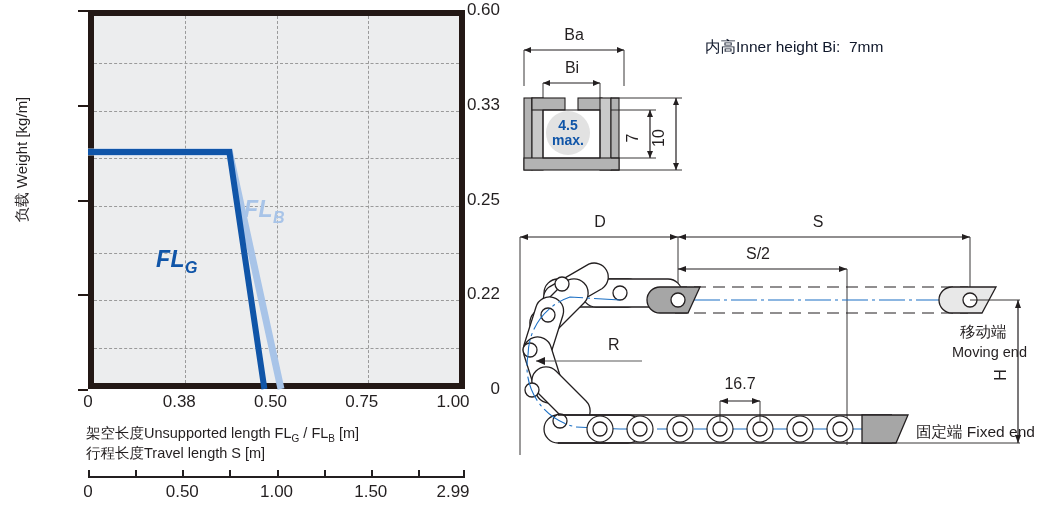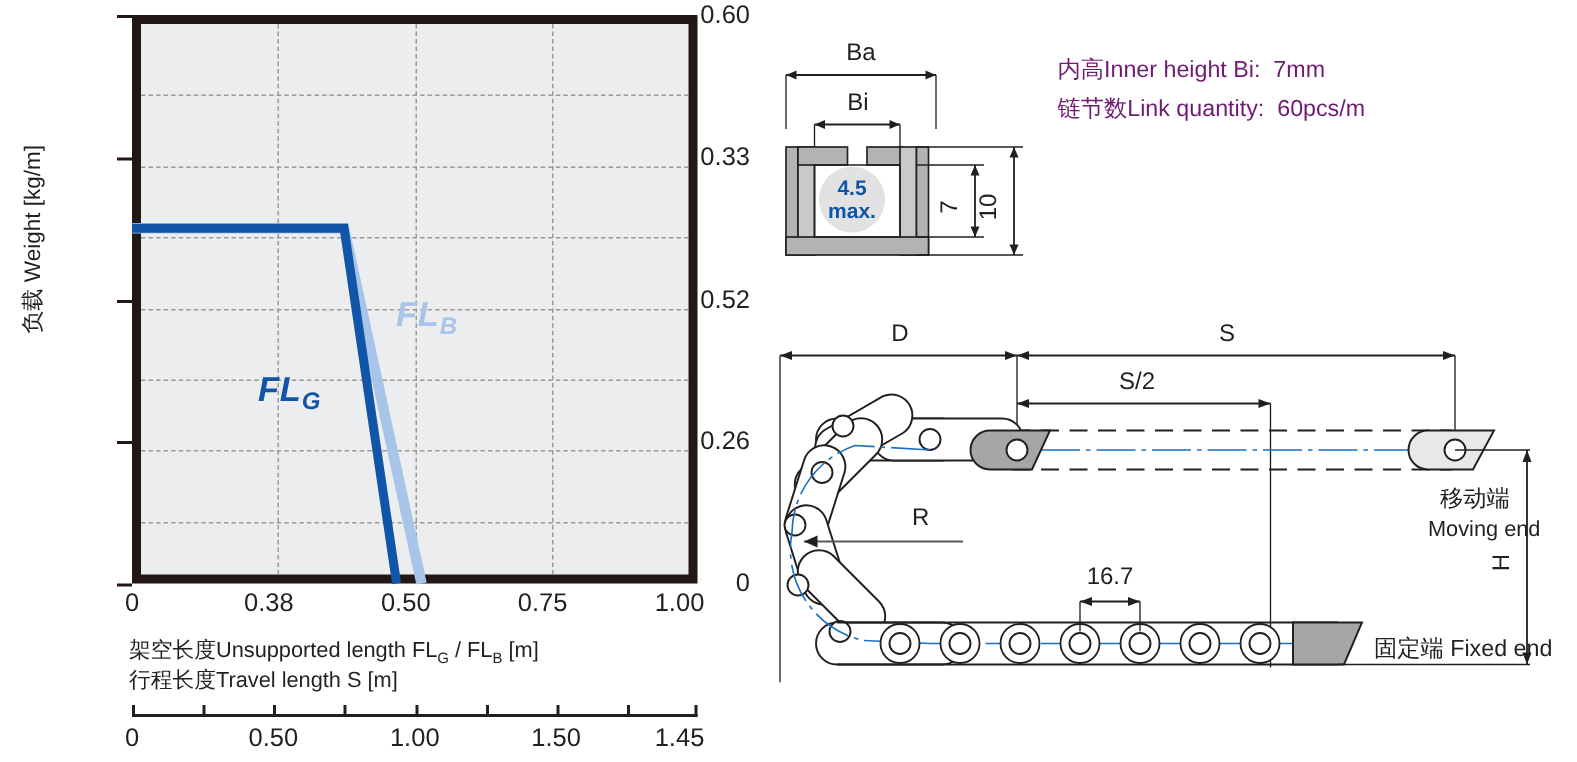--- a/index.html
+++ b/index.html
@@ -61,21 +61,21 @@
   .curve-tag sub{font-size:16px;}
   #tag-flg{color:#1055a8;}
   #tag-flb{color:#a8c4e8;}
 
   
   #right-panel{left:500px;top:0;width:551px;height:508px;}
 
   
   #xsec{position:absolute;left:10px;top:20px;width:200px;height:185px;}
   #specs{position:absolute;left:205px;top:34px;width:346px;}
-  .spec-row{font-size:15.5px;line-height:25.5px;color:#701a75;white-space:nowrap;}
+  .spec-row{font-size:15.5px;line-height:25.5px;color:#0f172a;white-space:nowrap;}
   .spec-row sub{font-size:10.5px;}
 
   #chain{position:absolute;left:0px;top:205px;width:551px;height:250px;}
 
   .dim-txt{font-size:16px;fill:#231f20;font-family:"Liberation Sans",sans-serif;}
   .dim-txt-sm{font-size:14.5px;fill:#231f20;font-family:"Liberation Sans",sans-serif;}
   .cn-txt{font-size:15.5px;fill:#231f20;font-family:"Liberation Sans","DejaVu Sans",sans-serif;}
 </style>
 </head>
 <body>
@@ -85,22 +85,22 @@
   <div class="y-axis-title">负载 Weight  [kg/m]</div>
 
   <div class="ytick-mark" style="top:10px"></div>
   <div class="ytick-mark" style="top:104.75px"></div>
   <div class="ytick-mark" style="top:199.5px"></div>
   <div class="ytick-mark" style="top:294.25px"></div>
   <div class="ytick-mark" style="top:389px"></div>
 
   <div class="ytick-label" style="top:10px">0.60</div>
   <div class="ytick-label" style="top:104.75px">0.33</div>
-  <div class="ytick-label" style="top:199.5px">0.52</div>
-  <div class="ytick-label" style="top:294.25px">0.26</div>
+  <div class="ytick-label" style="top:199.5px">0.25</div>
+  <div class="ytick-label" style="top:294.25px">0.22</div>
   <div class="ytick-label" style="top:389px">0</div>
 
   <div class="plot-frame">
 
     <div class="grid-line grid-v" style="left:91.25px"></div>
     <div class="grid-line grid-v" style="left:182.5px"></div>
     <div class="grid-line grid-v" style="left:273.75px"></div>
 
     <div class="grid-line grid-h" style="top:47.4px"></div>
     <div class="grid-line grid-h" style="top:94.75px"></div>
@@ -111,24 +111,24 @@
     <div class="grid-line grid-h" style="top:331.6px"></div>
   </div>
 
   <svg id="curve-svg" viewBox="0 0 377 379" preserveAspectRatio="none">
 
     <polyline points="0,142.1 141.4,142.1 193.0,379" fill="none" stroke="#a8c4e8" stroke-width="7" stroke-linejoin="miter"></polyline>
 
     <polyline points="0,142.1 141.4,142.1 176.4,379" fill="none" stroke="#1055a8" stroke-width="6" stroke-linejoin="miter"></polyline>
   </svg>
 
-  <div class="curve-tag" id="tag-flb" style="left:264px;top:196px">
+  <div class="curve-tag" id="tag-flb" style="left:244px;top:196px">
     <span>FL</span><sub>B</sub>
   </div>
-  <div class="curve-tag" id="tag-flg" style="left:172px;top:246px">
+  <div class="curve-tag" id="tag-flg" style="left:156px;top:246px">
     <span>FL</span><sub>G</sub>
   </div>
 
   <div class="xtick-label" style="left:53px">0</div>
   <div class="xtick-label" style="left:144.25px">0.38</div>
   <div class="xtick-label" style="left:235.5px">0.50</div>
   <div class="xtick-label" style="left:326.75px">0.75</div>
   <div class="xtick-label" style="left:418px">1.00</div>
 
   <div class="axis-caption" style="top:424px">
@@ -144,21 +144,21 @@
     <div class="travel-tick" style="left:188.5px"></div>
     <div class="travel-tick" style="left:235.6px"></div>
     <div class="travel-tick" style="left:282.75px"></div>
     <div class="travel-tick" style="left:329.9px"></div>
     <div class="travel-tick" style="left:375px"></div>
   </div>
   <div class="travel-label" style="left:53px">0</div>
   <div class="travel-label" style="left:147.25px">0.50</div>
   <div class="travel-label" style="left:241.5px">1.00</div>
   <div class="travel-label" style="left:335.75px">1.50</div>
-  <div class="travel-label" style="left:418px">1.45</div>
+  <div class="travel-label" style="left:418px">2.99</div>
 </div>
 
 <div class="panel" id="right-panel">
 
   <svg id="xsec" viewBox="0 0 200 185">
 
     <text class="dim-txt" x="64" y="20" text-anchor="middle">Ba</text>
     <line x1="14" y1="30" x2="114" y2="30" stroke="#231f20" stroke-width="1.2"></line>
     <path d="M14,30 l7,-3 v6 z" fill="#231f20"></path>
     <path d="M114,30 l-7,-3 v6 z" fill="#231f20"></path>
@@ -207,23 +207,20 @@
 
     <line x1="166" y1="78" x2="166" y2="150" stroke="#231f20" stroke-width="1.2"></line>
     <path d="M166,78 l-3,7 h6 z" fill="#231f20"></path>
     <path d="M166,150 l-3,-7 h6 z" fill="#231f20"></path>
     <text class="dim-txt" x="154" y="118" text-anchor="middle" transform="rotate(-90 154 118)">10</text>
   </svg>
 
   <div id="specs">
     <div class="spec-row">
       <span>内高</span><span>Inner height Bi:</span>&nbsp;&nbsp;<span>7mm</span>
-    </div>
-    <div class="spec-row">
-      <span>链节数</span><span>Link quantity:</span>&nbsp;&nbsp;<span>60pcs/m</span>
     </div>
   </div>
 
   <svg id="chain" viewBox="0 0 551 250">
 
     <text class="dim-txt" x="100" y="22" text-anchor="middle">D</text>
     <line x1="20" y1="32" x2="178" y2="32" stroke="#231f20" stroke-width="1.2"></line>
     <path d="M20,32 l8,-3 v6 z" fill="#231f20"></path>
     <path d="M178,32 l-8,-3 v6 z" fill="#231f20"></path>
     <line x1="20" y1="32" x2="20" y2="250" stroke="#231f20" stroke-width=".9"></line>

